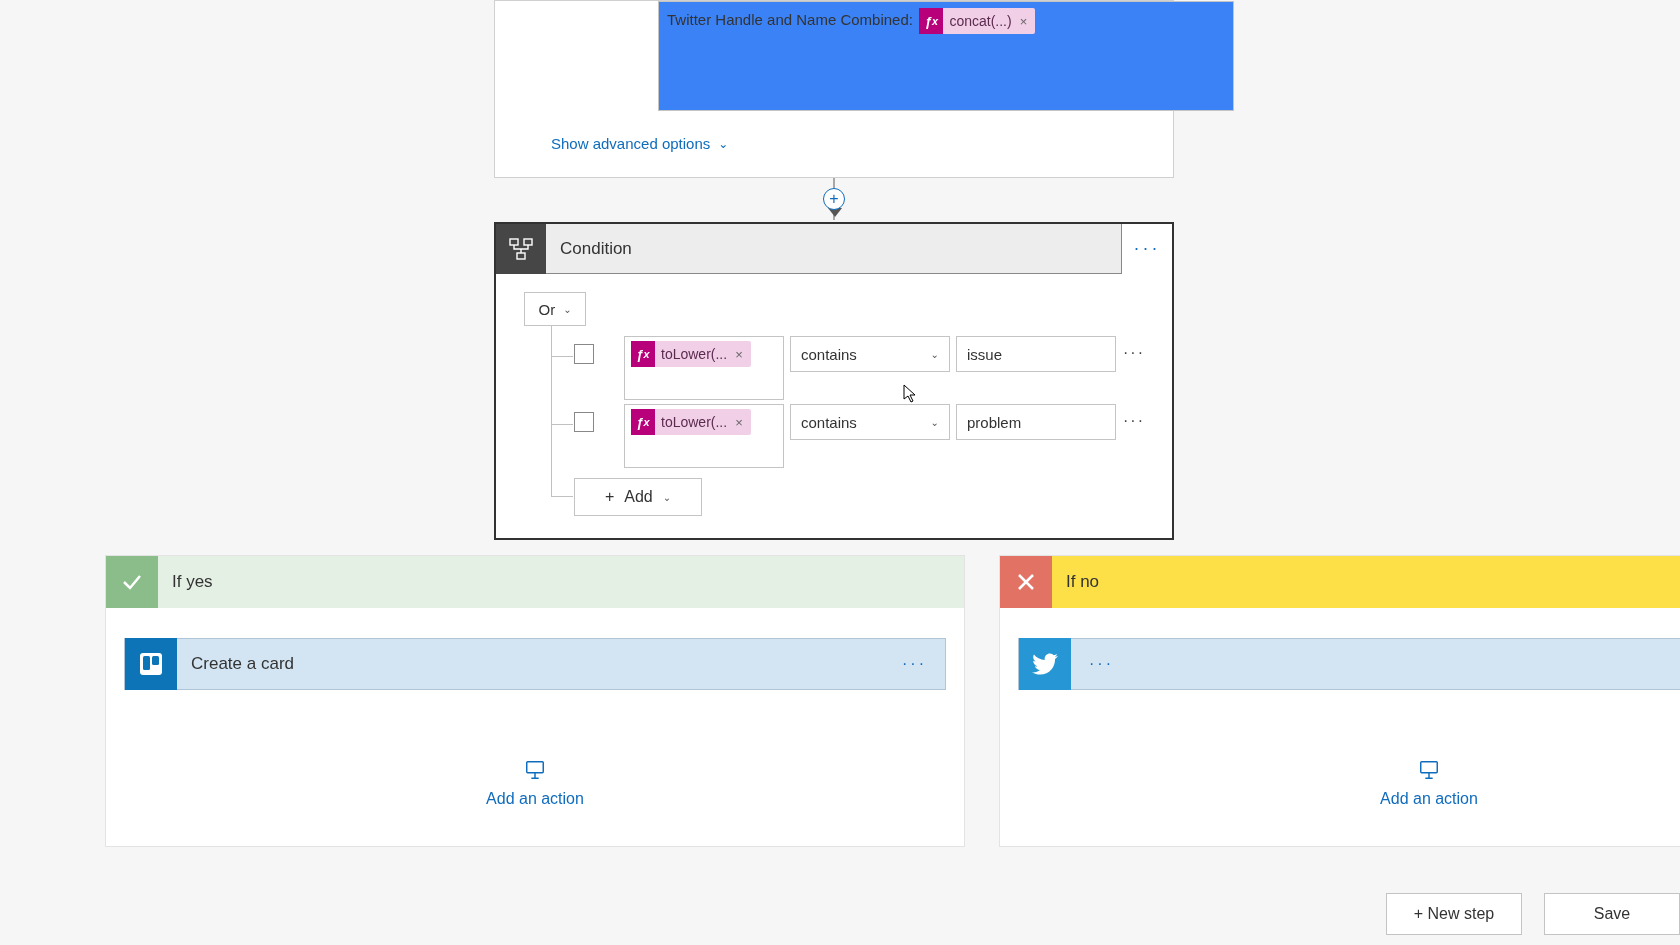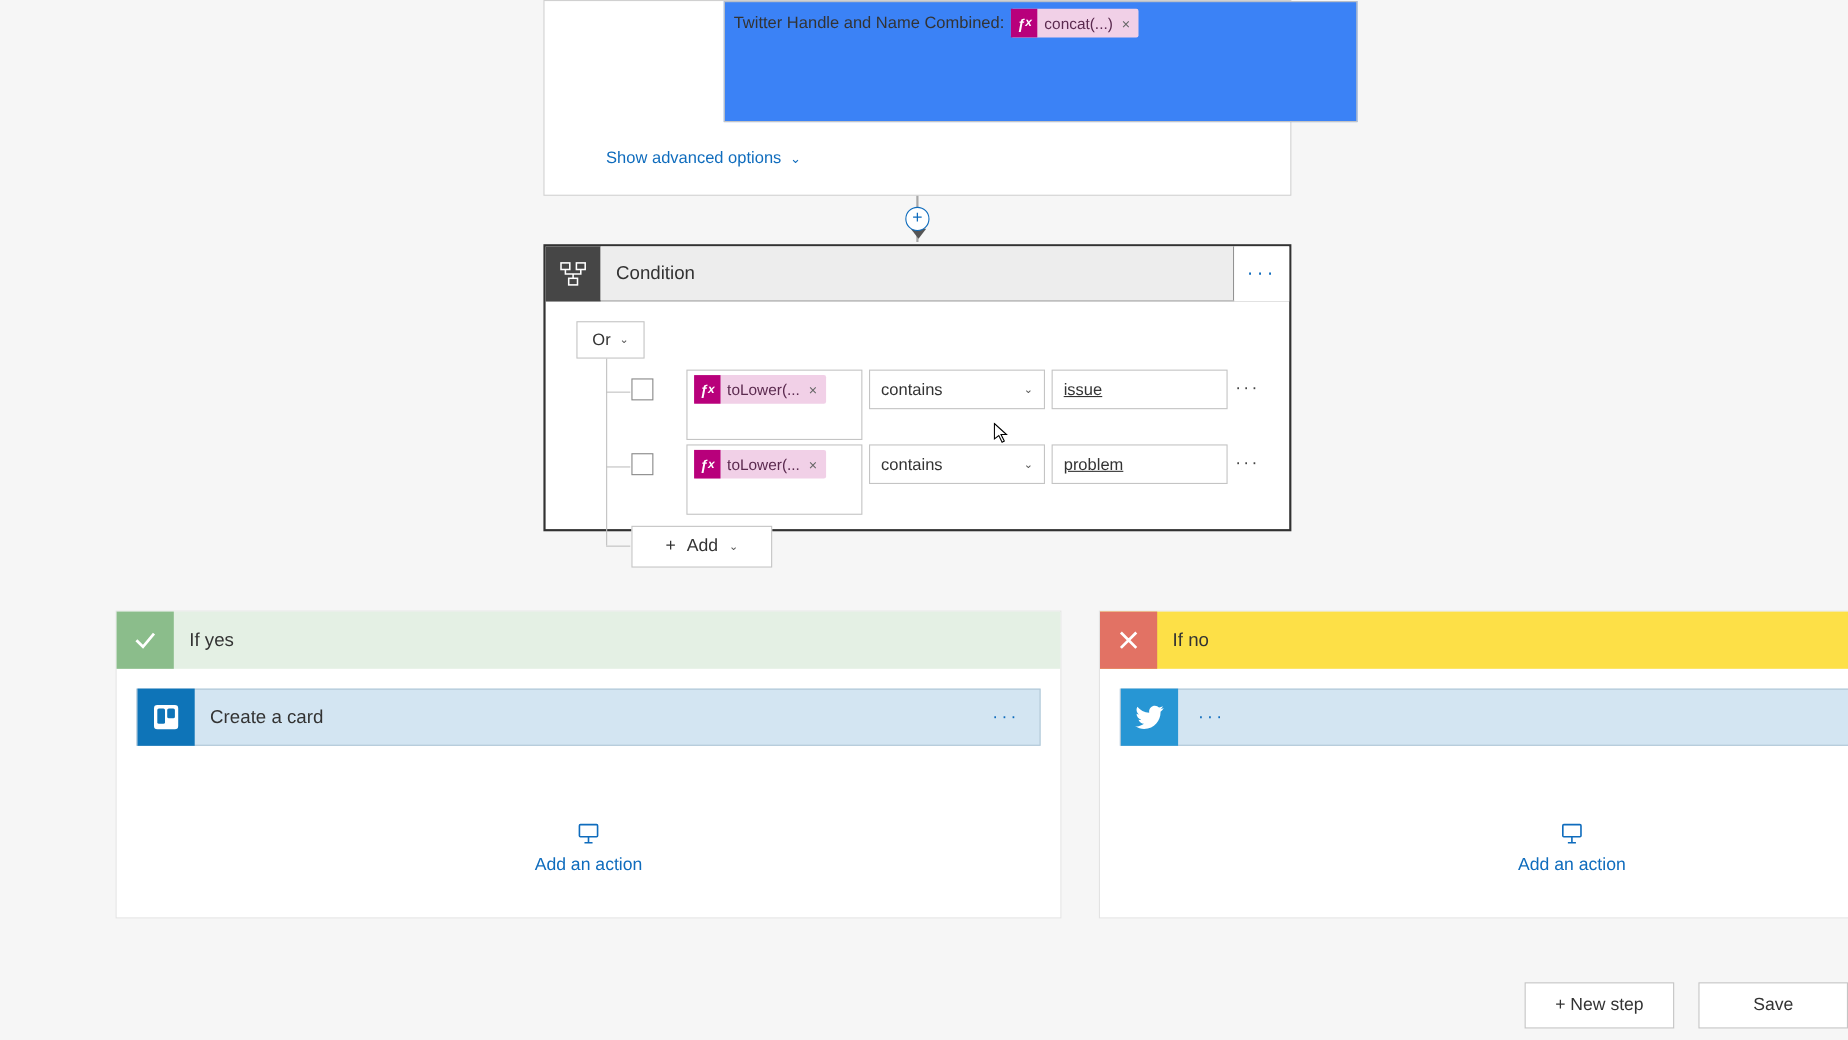--- a/index.html
+++ b/index.html
@@ -76,21 +76,21 @@
   left: 828px; top: 208px;
   width: 0; height: 0;
   border-left: 7px solid transparent;
   border-right: 7px solid transparent;
   border-top: 9px solid #555;
 }
 
 .condition-card {
   position: absolute;
   left: 494px; top: 222px;
-  width: 680px; height: 261px;
+  width: 680px; height: 318px;
   background: #fff;
   border: 2px solid #323232;
 }
 .cond-header {
   height: 50px;
   display: flex; align-items: center;
   border-bottom: 1px solid #888;
 }
 .cond-icon {
   width: 50px; height: 50px;
@@ -144,21 +144,21 @@
 .op-select {
   width: 160px; height: 36px;
   border: 1px solid #c4c4c4;
   display: flex; align-items: center; justify-content: space-between;
   padding: 0 10px; font-size: 15px; color: #333;
 }
 .val-input {
   width: 160px; height: 36px;
   border: 1px solid #c4c4c4;
   padding: 0 10px; font-size: 15px; color: #333;
-  display: flex; align-items: center; text-decoration: underline;
+  display: flex; align-items: center;
 }
 .row-more { width: 24px; text-align: center; letter-spacing: 2px; color: #444; margin-top: 8px; cursor: pointer; font-size: 16px; }
 
 .add-btn {
   position: absolute;
   left: 78px; top: 204px;
   width: 128px; height: 38px;
   border: 1px solid #c4c4c4;
   display: flex; align-items: center; justify-content: center;
   gap: 10px; font-size: 16px; color: #333;
@@ -183,21 +183,21 @@
   width: 52px; height: 52px;
   display: flex; align-items: center; justify-content: center;
 }
 .yes .branch-header { background: #e4f0e4; }
 .yes .branch-icon { background: #8bbd8b; }
 .no .branch-header { background: #fde047; }
 .no .branch-icon { background: #e27264; }
 .branch-title { padding-left: 14px; font-size: 17px; color: #333; }
 
 .action-card {
-  margin: 18px 18px 0 18px;
+  margin: 30px 18px 0 18px;
   height: 52px;
   background: #d3e5f2;
   border: 1px solid #b0c6d6;
   display: flex; align-items: center;
 }
 .action-icon {
   width: 52px; height: 52px;
   display: flex; align-items: center; justify-content: center;
 }
 .trello-icon { background: #0e74b8; }

